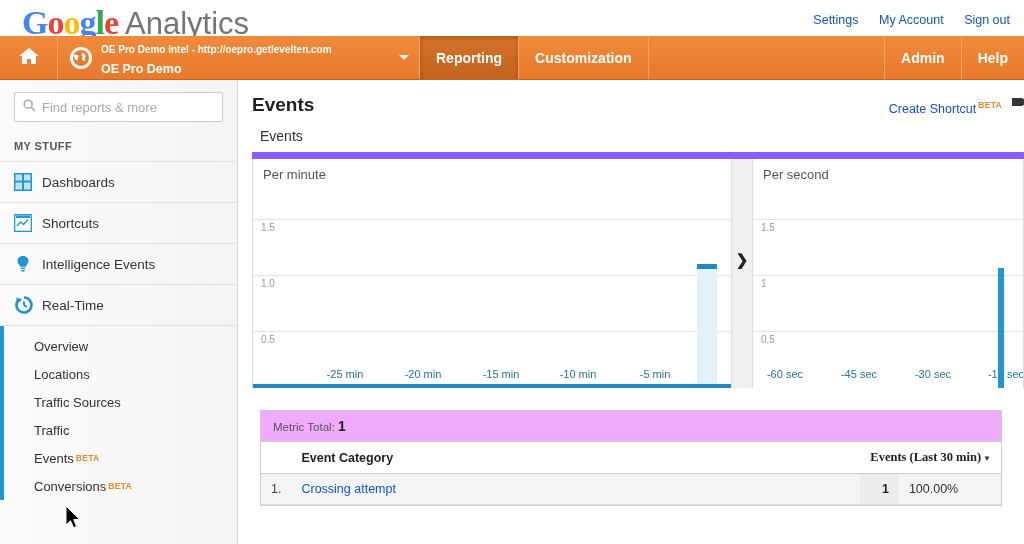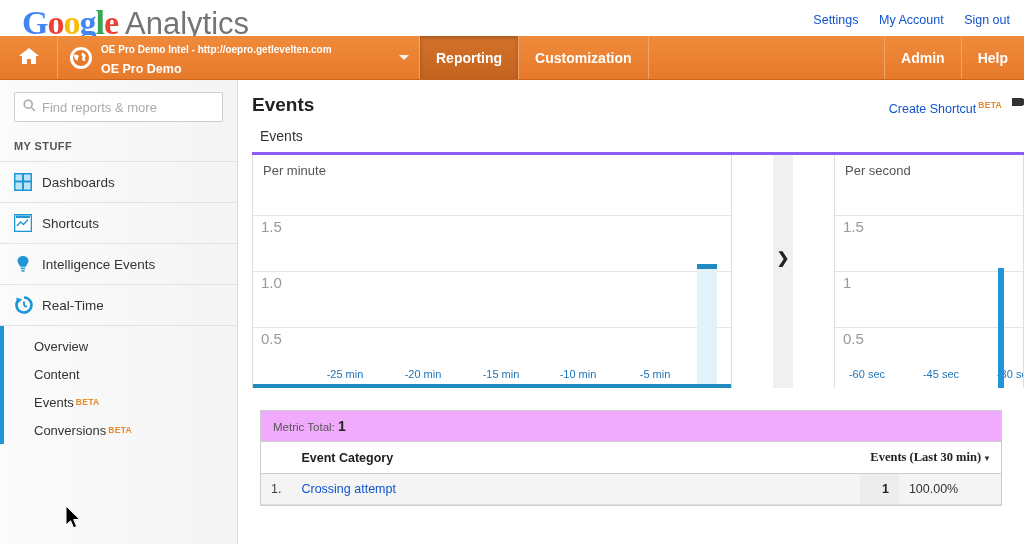--- a/index.html
+++ b/index.html
@@ -147,22 +147,21 @@
   .shortcut {
     position: absolute; right: 22px; top: 20px; font-size: 12.5px;
   }
   .shortcut a { color: #1155CC; text-decoration: none; }
 
   .subtitle { font-size: 14px; color: #333; padding: 4px 0 8px 8px; }
 
   
   .charts {
     display: flex; height: 236px; position: relative;
-    border-top: 3px solid #8b5cf6;
-    gap: 41px;
+    border-top: 7px solid #8b5cf6;
   }
   .chart-panel {
     position: relative; background: #fff; overflow: hidden;
     border-left: 1px solid #ddd; border-right: 1px solid #ddd;
   }
   .chart-panel.minute { flex: 0 0 480px; }
   .chart-panel.second { flex: 1; }
   .chart-gap {
     flex: 0 0 20px; background: #f0f0f0;
     display: flex; align-items: center; justify-content: center;
@@ -173,21 +172,21 @@
     margin-top: -28px;
   }
   .chart-label {
     position: absolute; left: 10px; top: 8px;
     font-size: 13px; color: #555;
   }
   .gridline {
     position: absolute; left: 0; right: 0; height: 1px; background: #e4e4e4;
   }
   .ytick {
-    position: absolute; left: 8px; font-size: 15px; color: #999;
+    position: absolute; left: 8px; font-size: 10px; color: #999;
   }
   .xtick {
     position: absolute; bottom: 8px; font-size: 11px; color: #1f73b7;
     transform: translateX(-50%); white-space: nowrap;
   }
   .baseline {
     position: absolute; left: 0; right: 0; bottom: 0;
     height: 4px; background: #1f8ac0;
   }
   .bar-minute {
@@ -345,21 +344,27 @@
       </span>
       <span>Real-Time</span>
     </div>
 
     <div class="sub-group">
       <div style="height:6px"></div>
       <div class="sub-item">
         <span>Overview</span>
       </div>
       <div class="sub-item">
-        <span>Content</span>
+        <span>Locations</span>
+      </div>
+      <div class="sub-item">
+        <span>Traffic Sources</span>
+      </div>
+      <div class="sub-item">
+        <span>Traffic</span>
       </div>
       <div class="sub-item">
         <span>Events</span>
           <span class="beta">BETA</span>
       </div>
       <div class="sub-item">
         <span>Conversions</span>
           <span class="beta">BETA</span>
       </div>
     </div>

